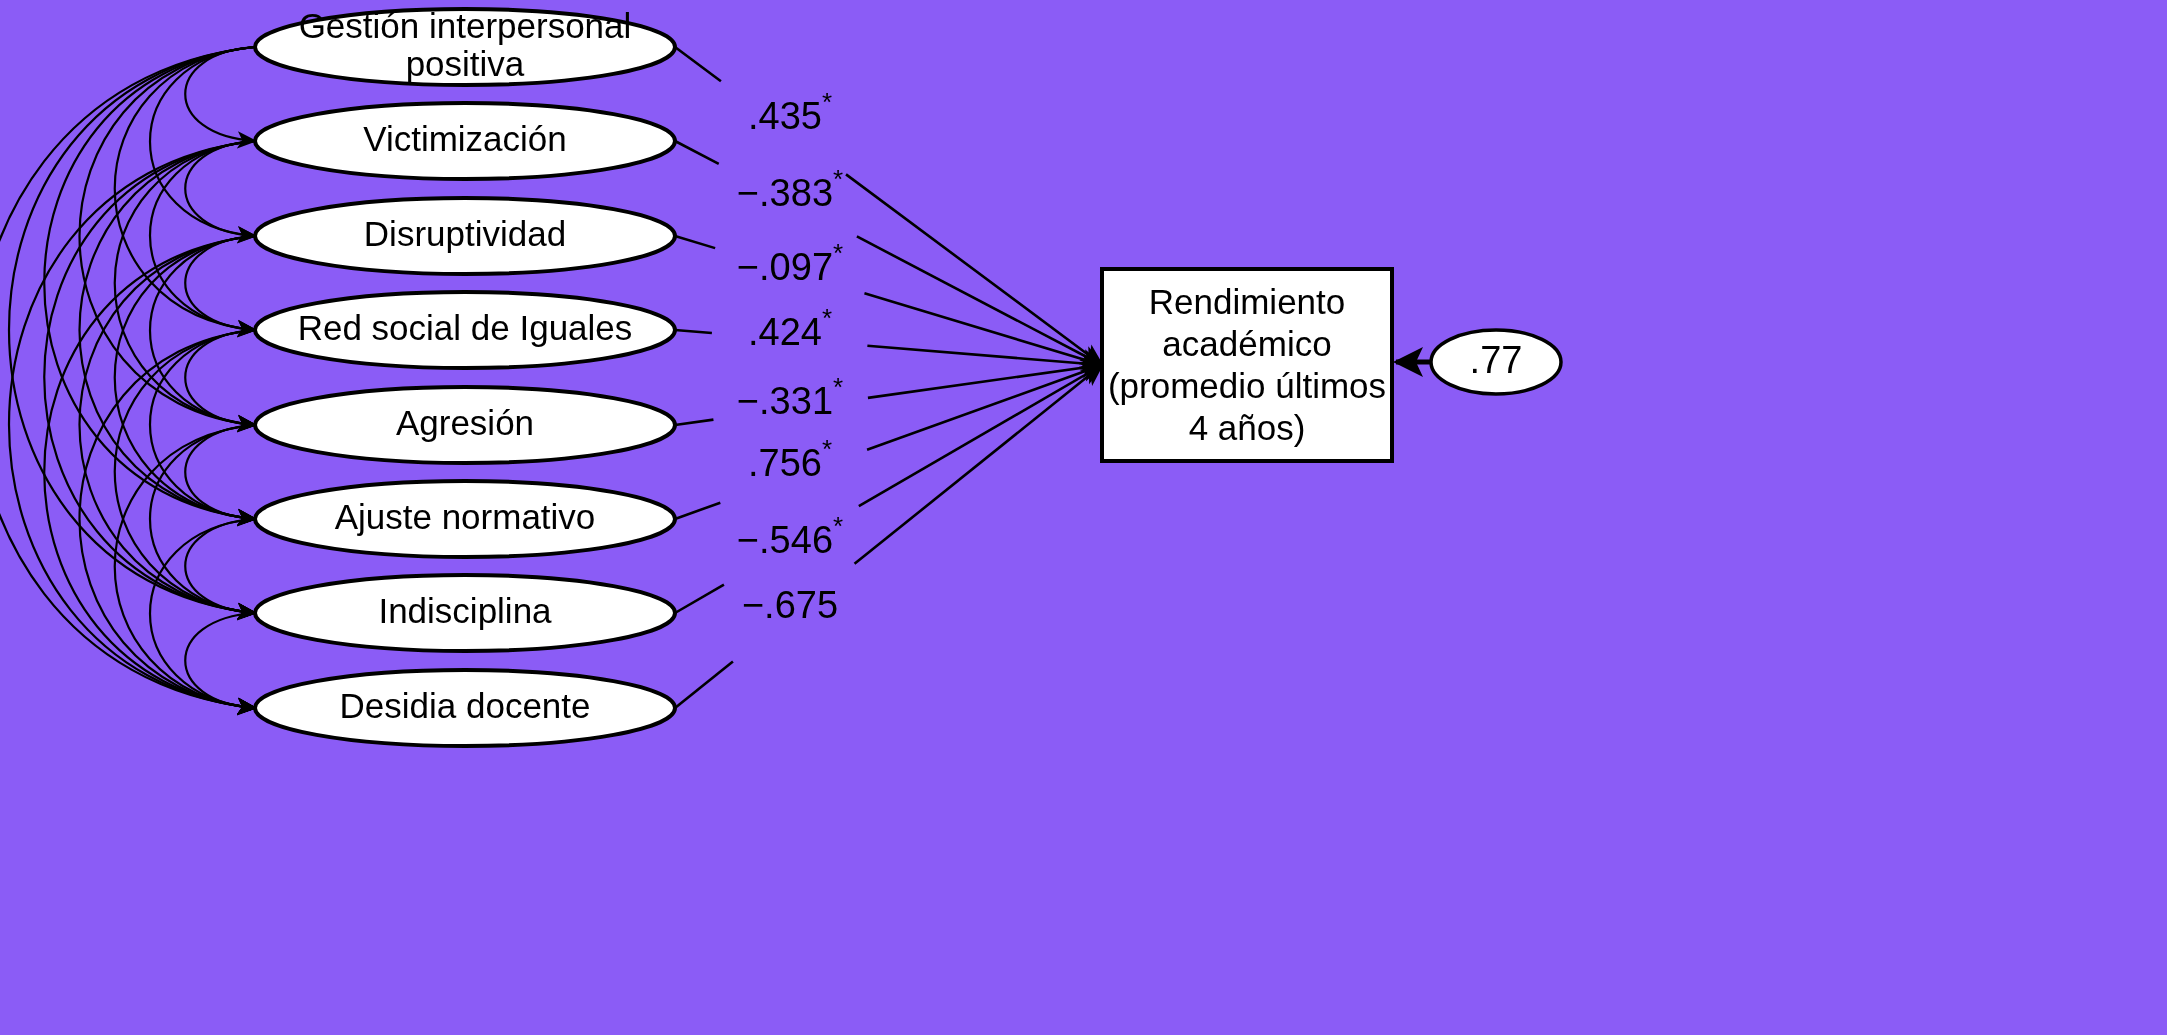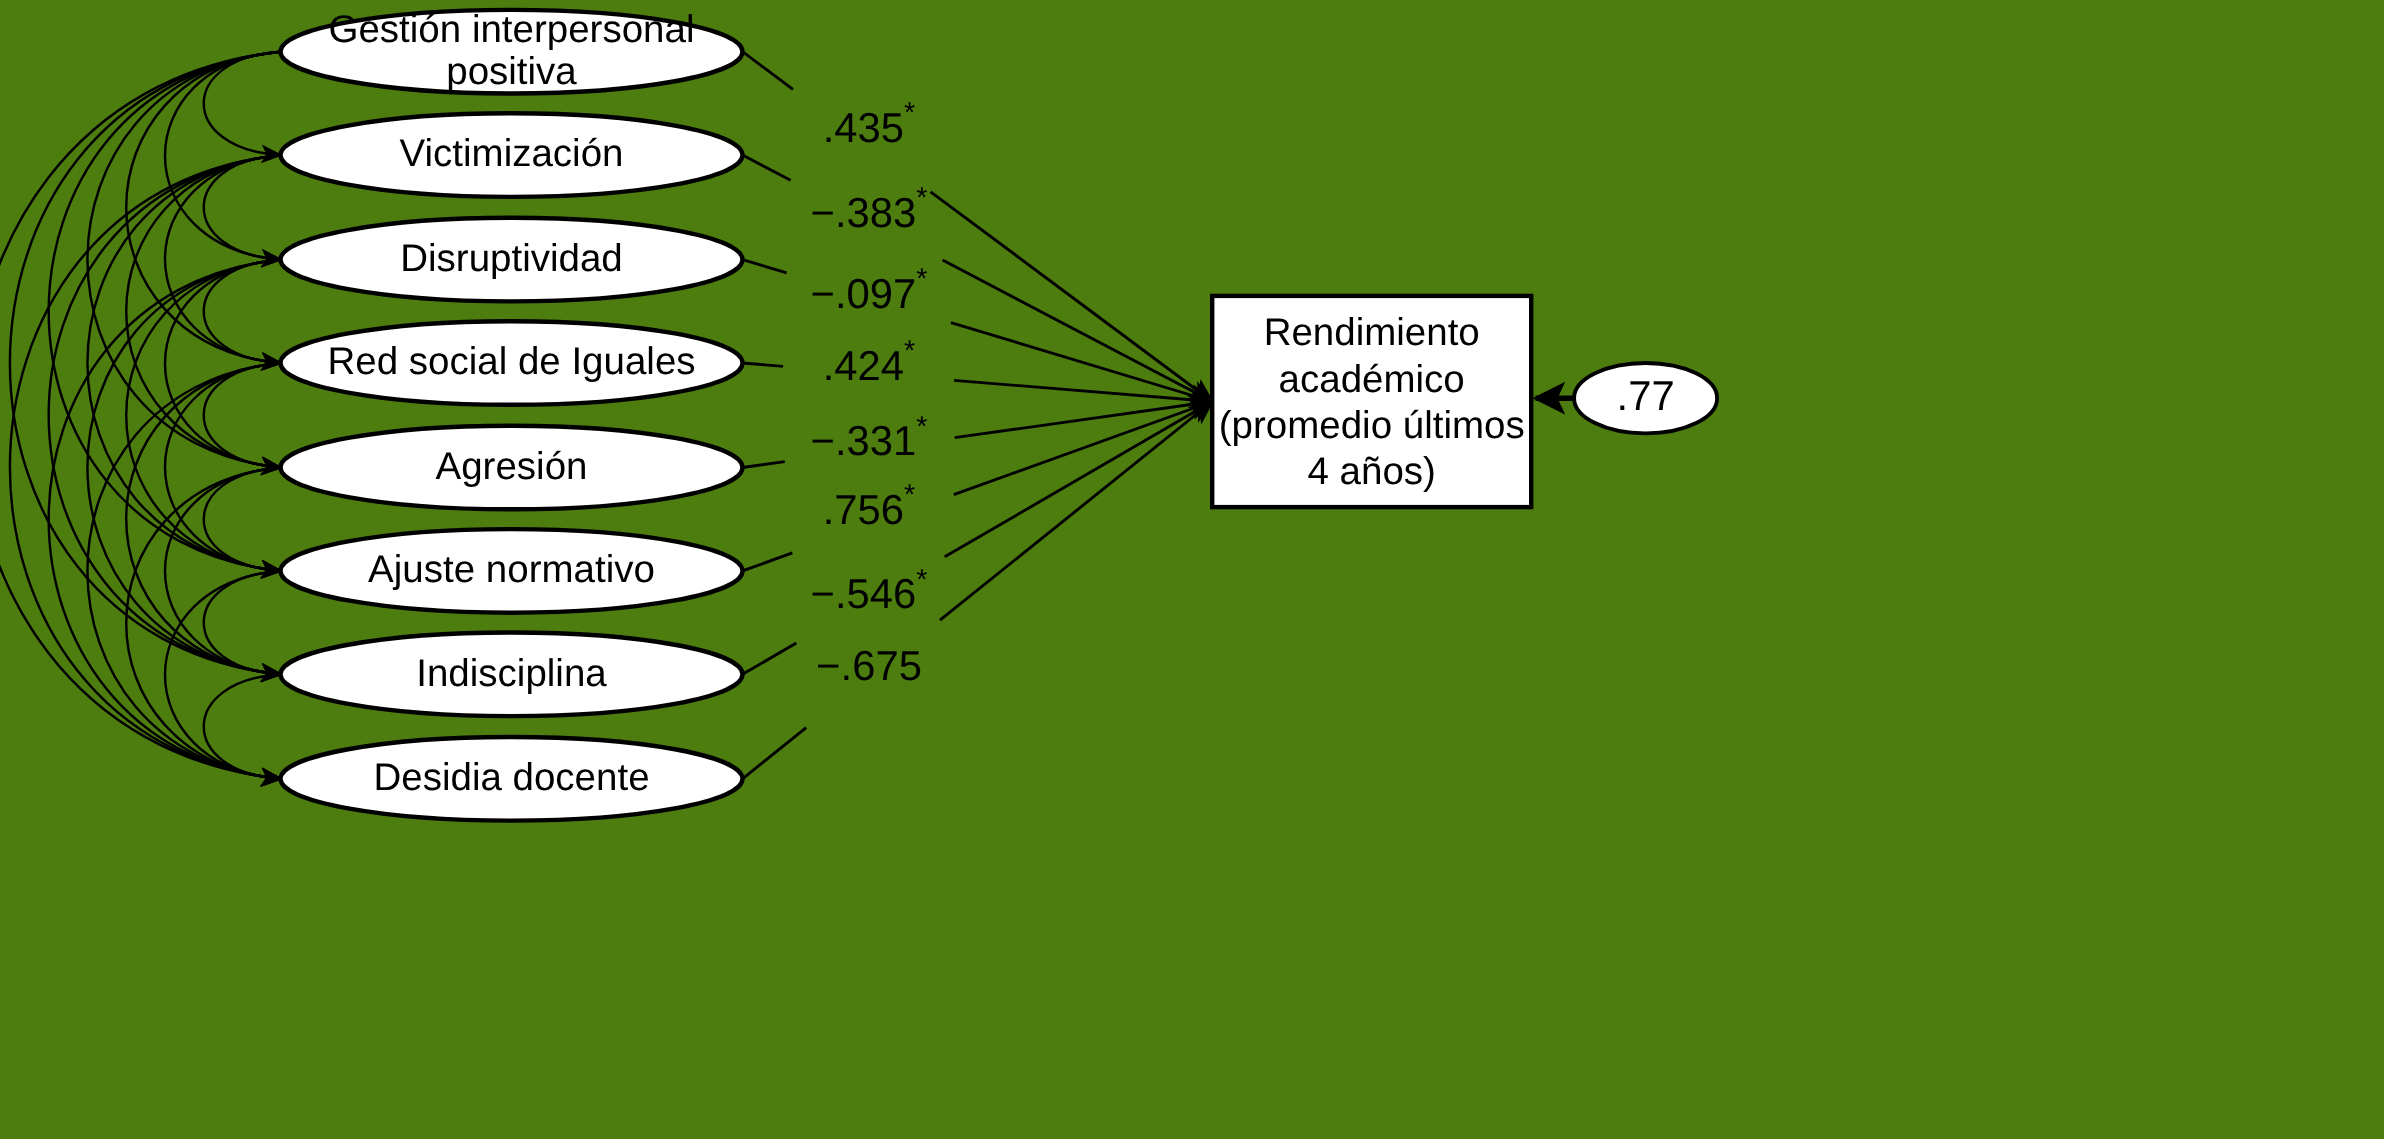--- a/index.html
+++ b/index.html
@@ -7,21 +7,21 @@
     padding: 0;
     background: #ffffff;
   }
   body {
     font-family: "Liberation Sans", sans-serif;
   }
   #diagram-root {
     position: relative;
     width: 2167px;
     height: 1035px;
-    background: #4d7c0f;
+    background: #8b5cf6;
     overflow: hidden;
   }
   svg#sem-svg {
     display: block;
     width: 2167px;
     height: 1035px;
   }
   .node-shape {
     fill: #ffffff;
     stroke: #000000;

